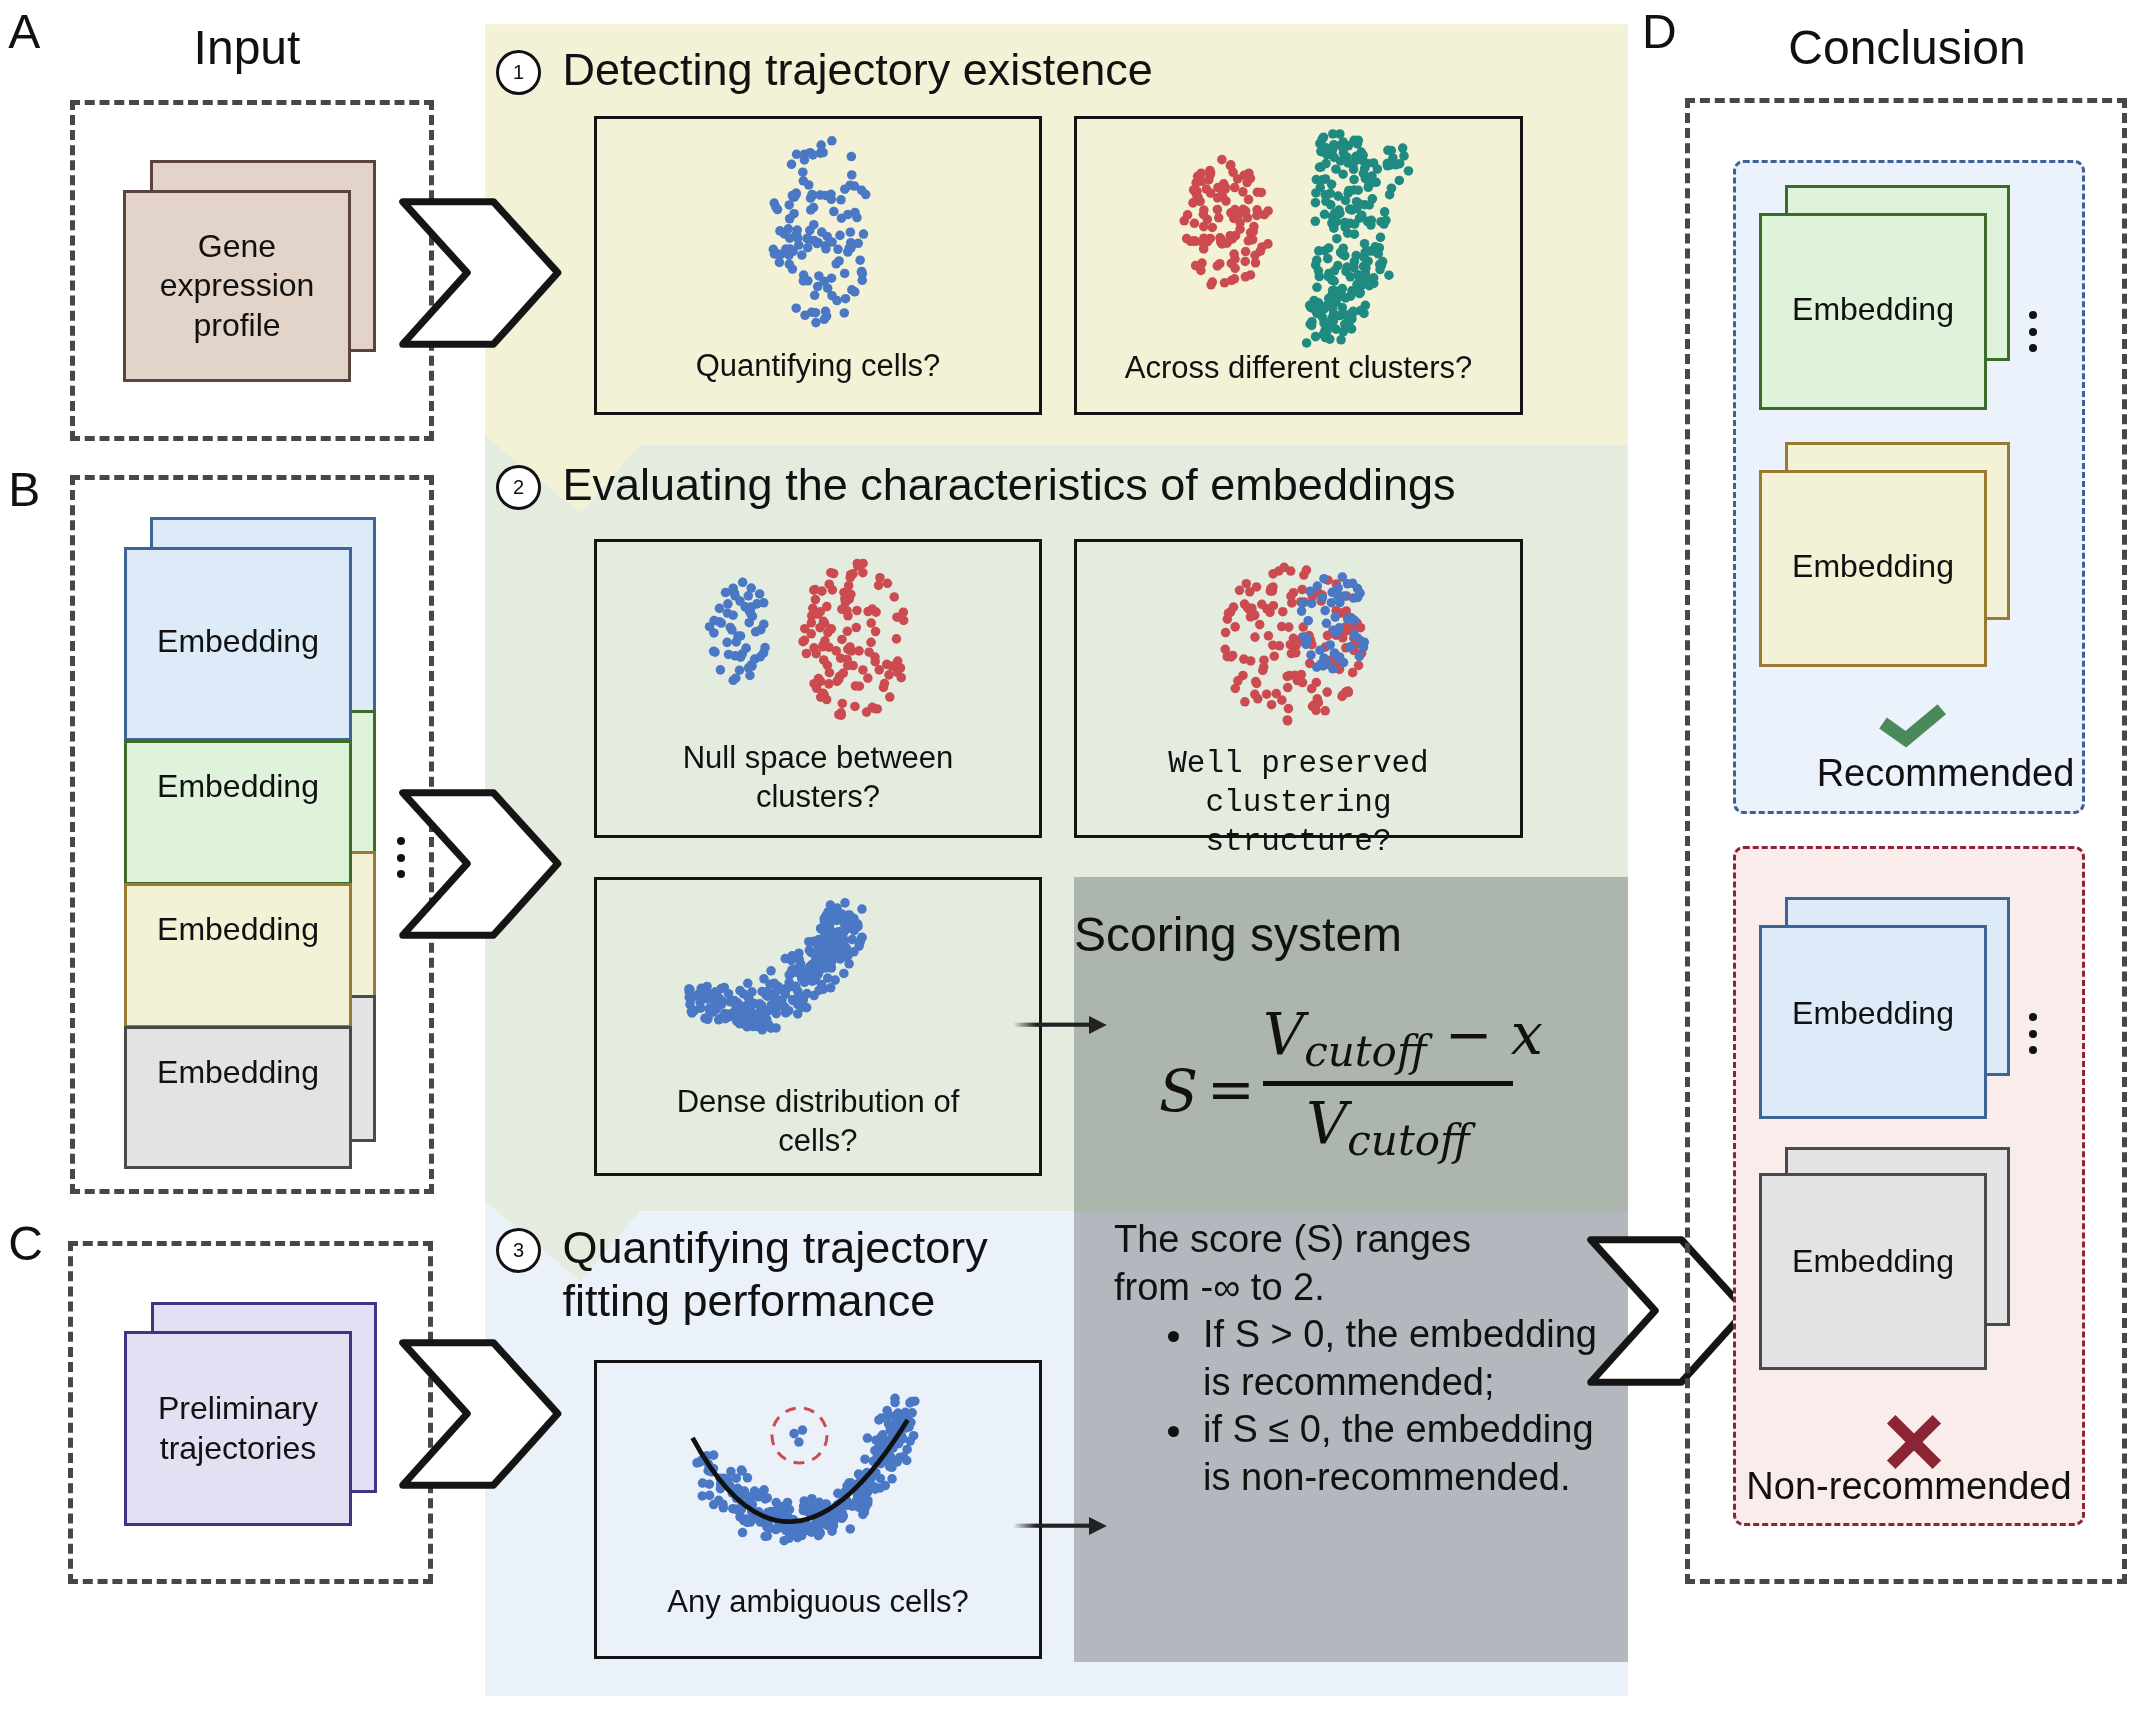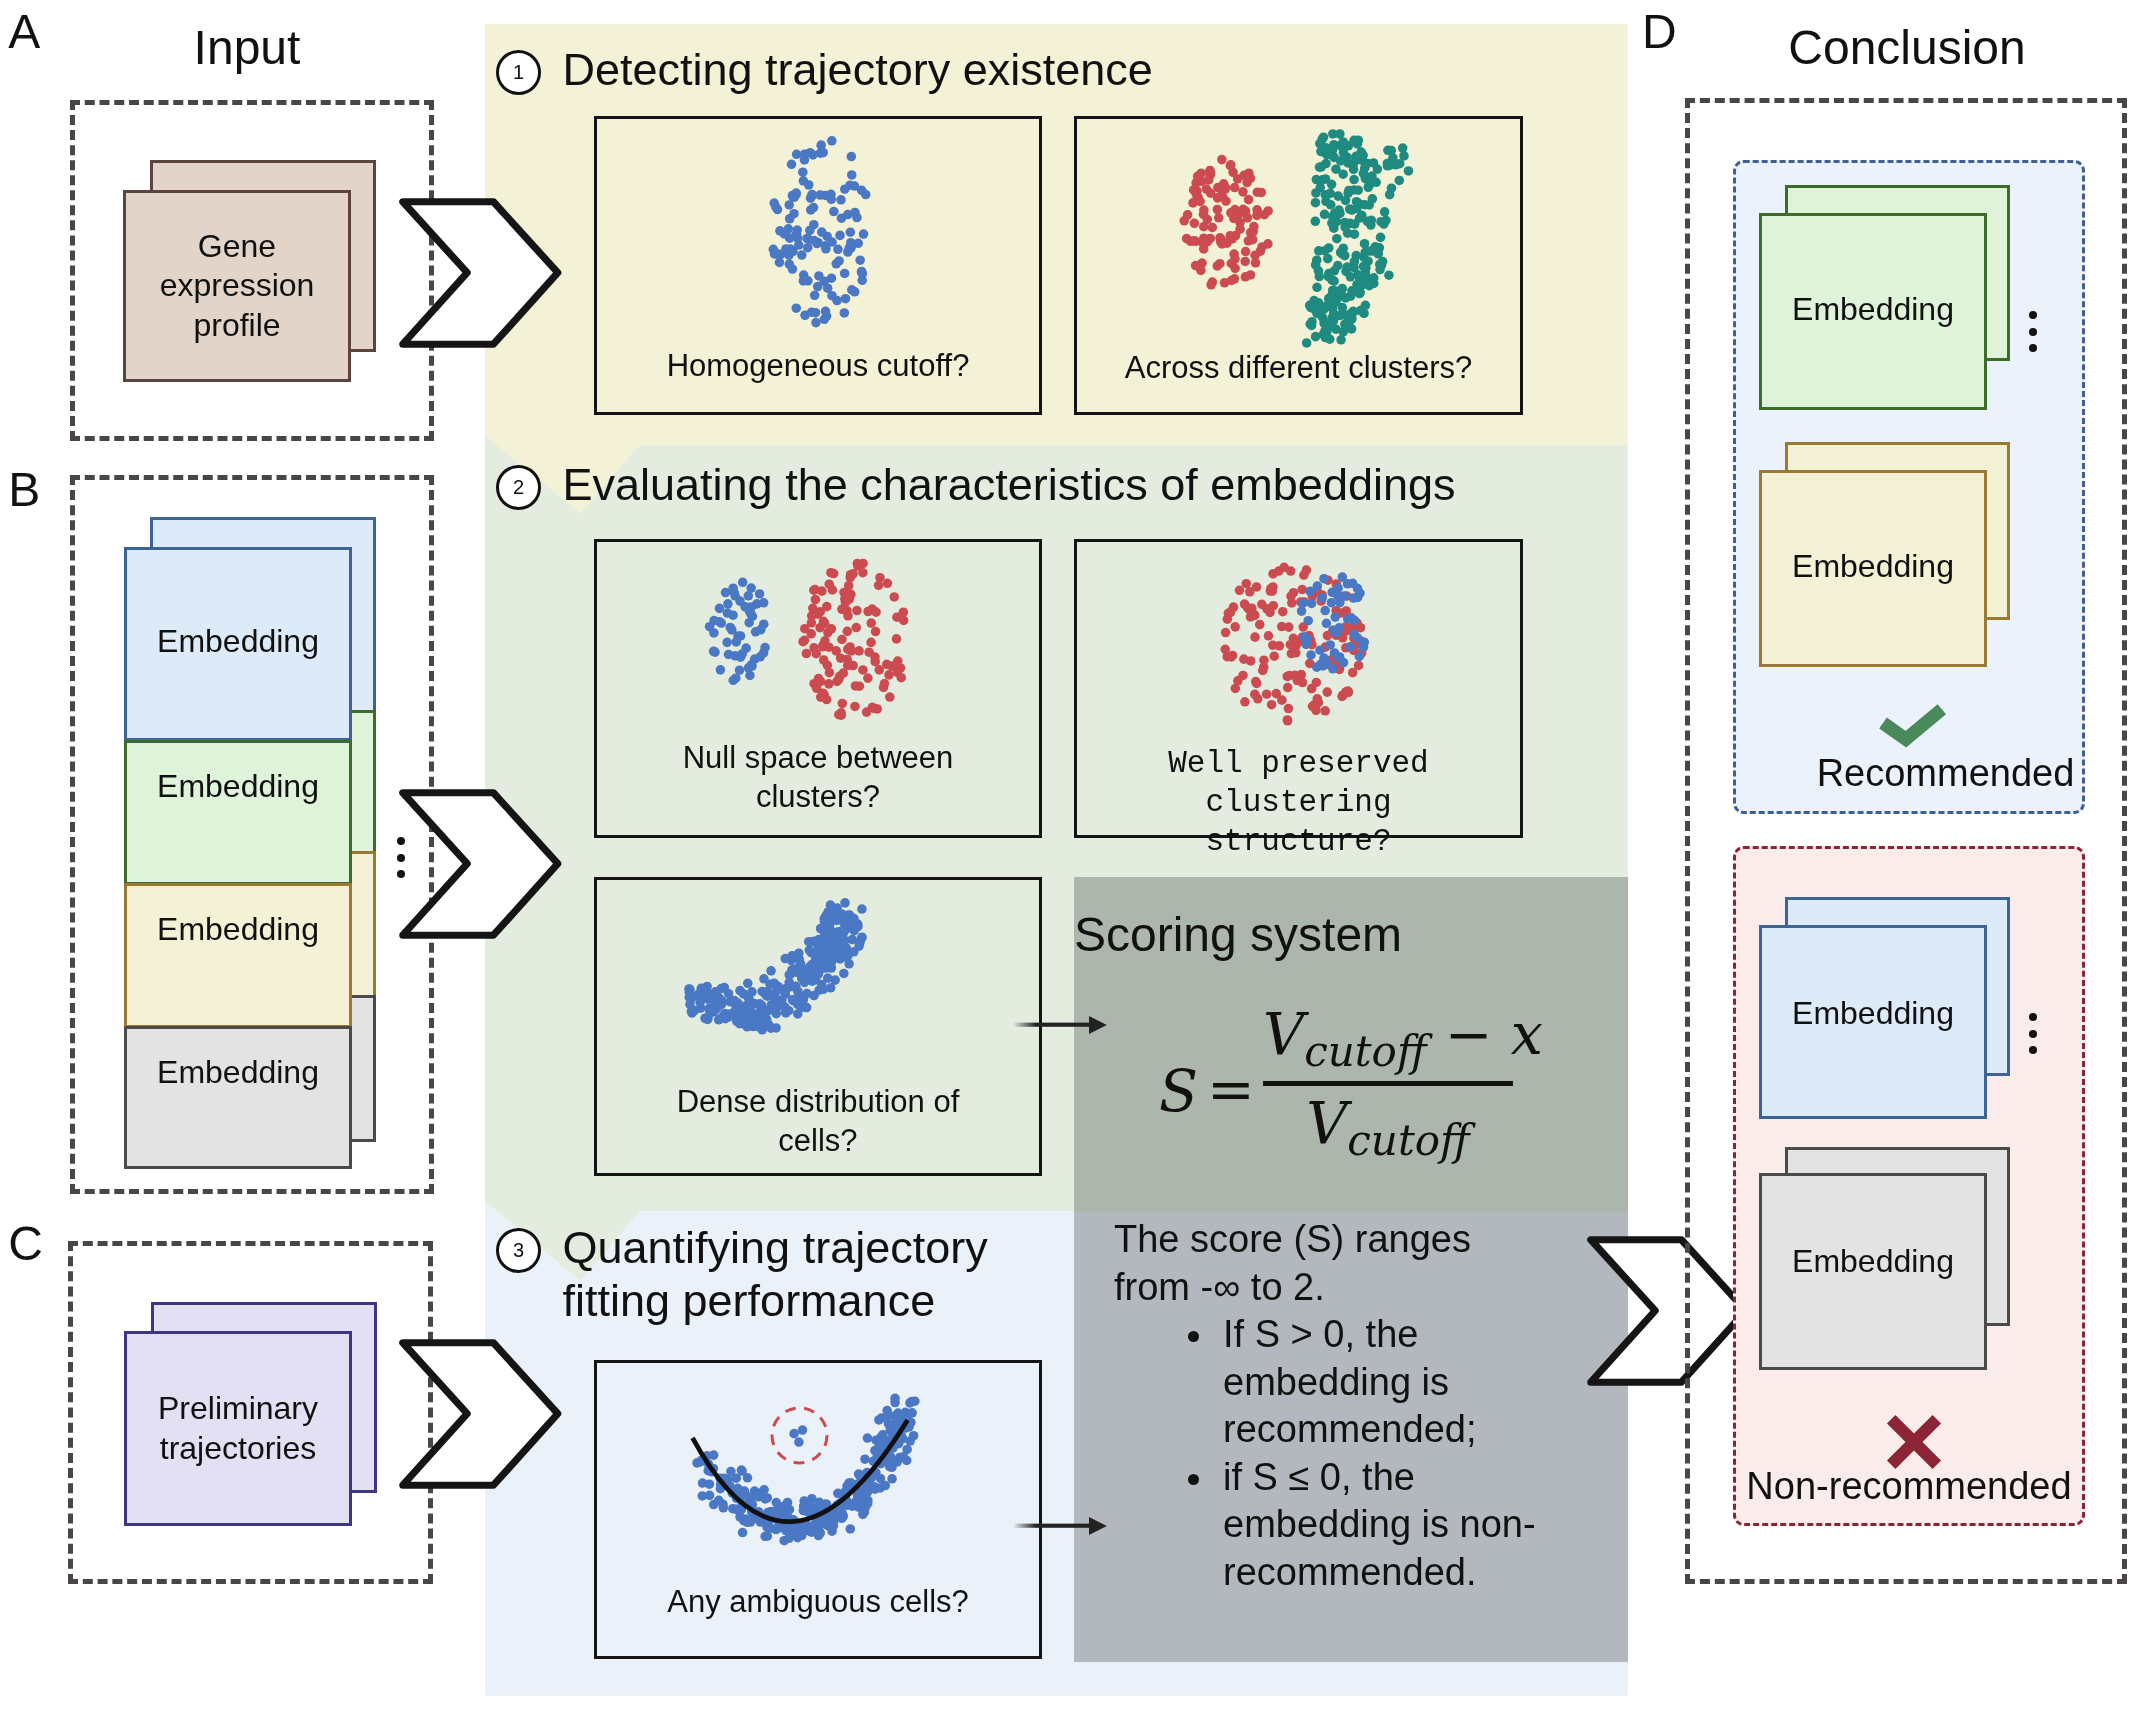--- a/index.html
+++ b/index.html
@@ -18,21 +18,21 @@
               font-size: 20px; margin-right: 21.5px; flex: none; margin-top: 6px; }
   .qbox { position: absolute; box-sizing: border-box; border: 3.6px solid #141414; }
   .qbox .caption { position: absolute; left: 0; right: 0; text-align: center; font-size: 31px; line-height: 1.25; }
   .qbox svg { position: absolute; left: 0; top: 0; width: 100%; height: 100%; }
   .chevron { position: absolute; }
   .scoring { position: absolute; background: #adb6ad; }
   .scoring-lower { position: absolute; background: #b2b8bd; }
   .small-arrow { position: absolute; }
   .rule-text { position: absolute; font-size: 38px; line-height: 1.25; }
   .rule-text ul { margin: 0; padding-left: 83px; }
-  .rule-text li { padding-left: 6px; margin-left: 20px; }
+  .rule-text li { padding-left: 6px; }
   .formula { position: absolute; font-family: "DejaVu Serif", "Liberation Serif", serif; font-style: italic; }
   .verdict { position: absolute; text-align: center; font-size: 38px; }
   .dots { position: absolute; width: 8.3px; }
   .dots span { display: block; width: 8.3px; height: 8.3px; border-radius: 50%; background: #111; margin-bottom: 8.3px; }
 </style>
 </head>
 <body>
 
 <div class="abs panel-letter" style="left:8.3px;top:8.3px;">A</div>
 <div class="abs col-title" style="left:128px;top:24px;width:238px;">Input</div>
@@ -224,21 +224,21 @@
       <circle cx="403.50298269762783" cy="217.9095638674516" r="8" fill="#4a78c4"></circle>
       <circle cx="334.134963574443" cy="192.64308744765353" r="8" fill="#4a78c4"></circle>
       <circle cx="327.19060015074285" cy="250.97369550591887" r="8" fill="#4a78c4"></circle>
       <circle cx="368.40399273619187" cy="208.20676599460768" r="8" fill="#4a78c4"></circle>
       <circle cx="440.55813111063344" cy="236.19404779013988" r="8" fill="#4a78c4"></circle>
       <circle cx="316.29518438956563" cy="217.32529239474675" r="8" fill="#4a78c4"></circle>
       <circle cx="396.50187937639015" cy="154.60423191102205" r="8" fill="#4a78c4"></circle>
       <circle cx="342.970435420306" cy="227.52786415015373" r="8" fill="#4a78c4"></circle>
       <circle cx="363.70853318311504" cy="203.21577097181995" r="8" fill="#4a78c4"></circle>
     </svg>
-  <div class="caption" style="top:228px;">Homogeneous cutoff?</div>
+  <div class="caption" style="top:228px;">Quantifying cells?</div>
 </div>
 <div class="qbox" style="left:1074px;top:116px;width:449px;height:299px;">
   <svg id="plot-across" viewBox="0 0 742 490" width="442" height="292">
       <circle cx="208.03829533705732" cy="90.40722706393937" r="8" fill="#cc4b50"></circle>
       <circle cx="242.8722892590581" cy="208.91226634483732" r="8" fill="#cc4b50"></circle>
       <circle cx="258.9221828256141" cy="269.9660262876996" r="8" fill="#cc4b50"></circle>
       <circle cx="264.5807724421251" cy="234.20129465154898" r="8" fill="#cc4b50"></circle>
       <circle cx="264.11528287441166" cy="114.40967454609442" r="8" fill="#cc4b50"></circle>
       <circle cx="199.45377033357718" cy="106.41152970977369" r="8" fill="#cc4b50"></circle>
       <circle cx="301.664515826546" cy="151.80658990222773" r="8" fill="#cc4b50"></circle>

